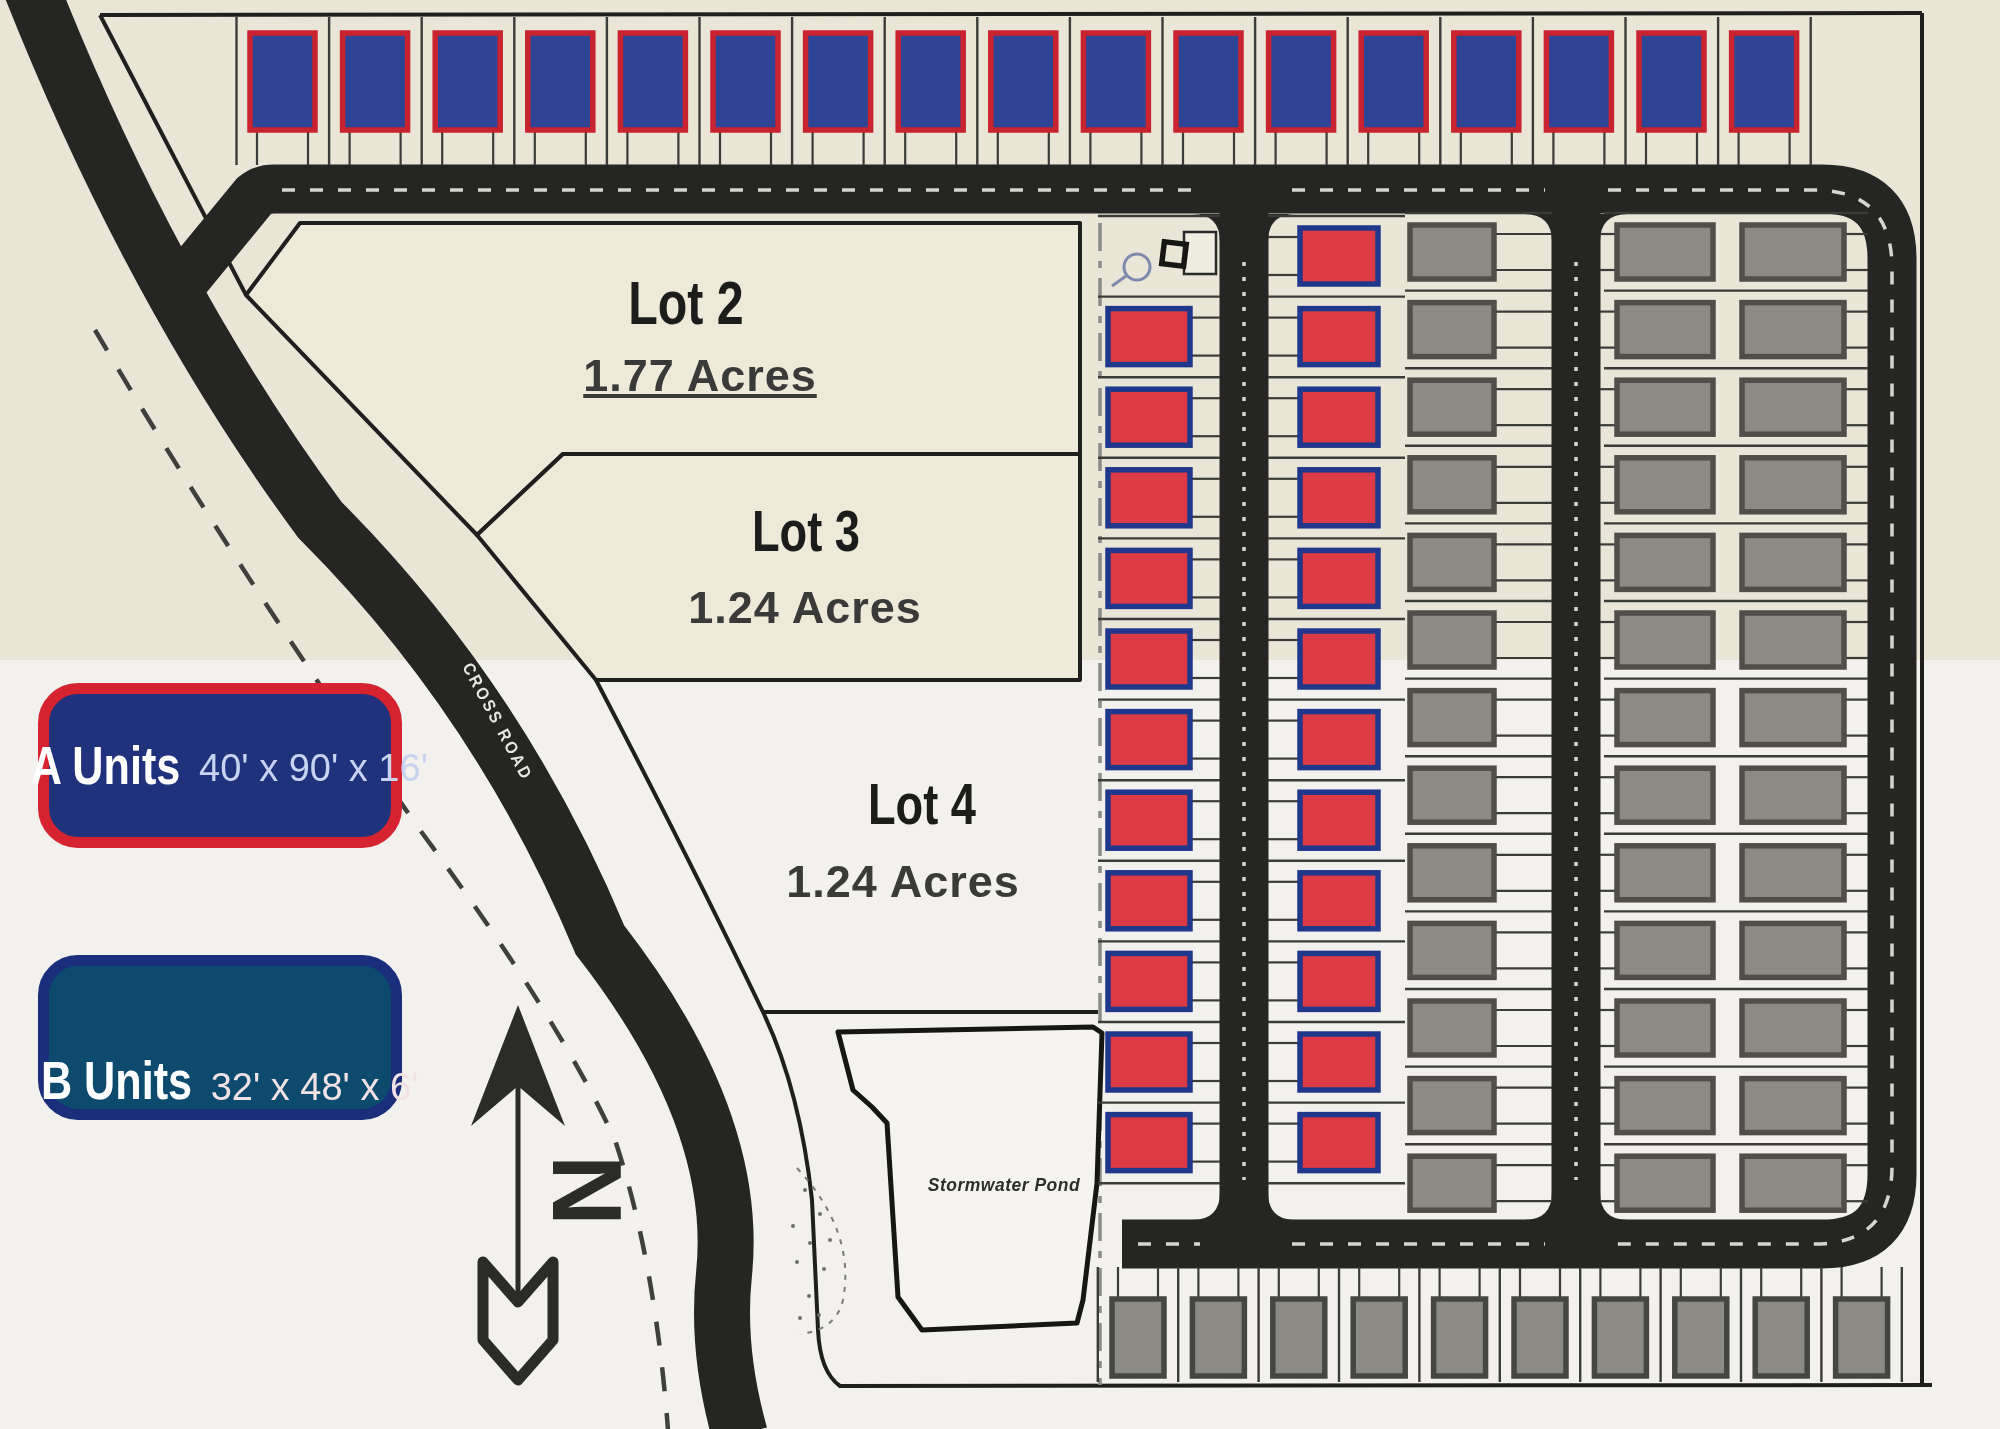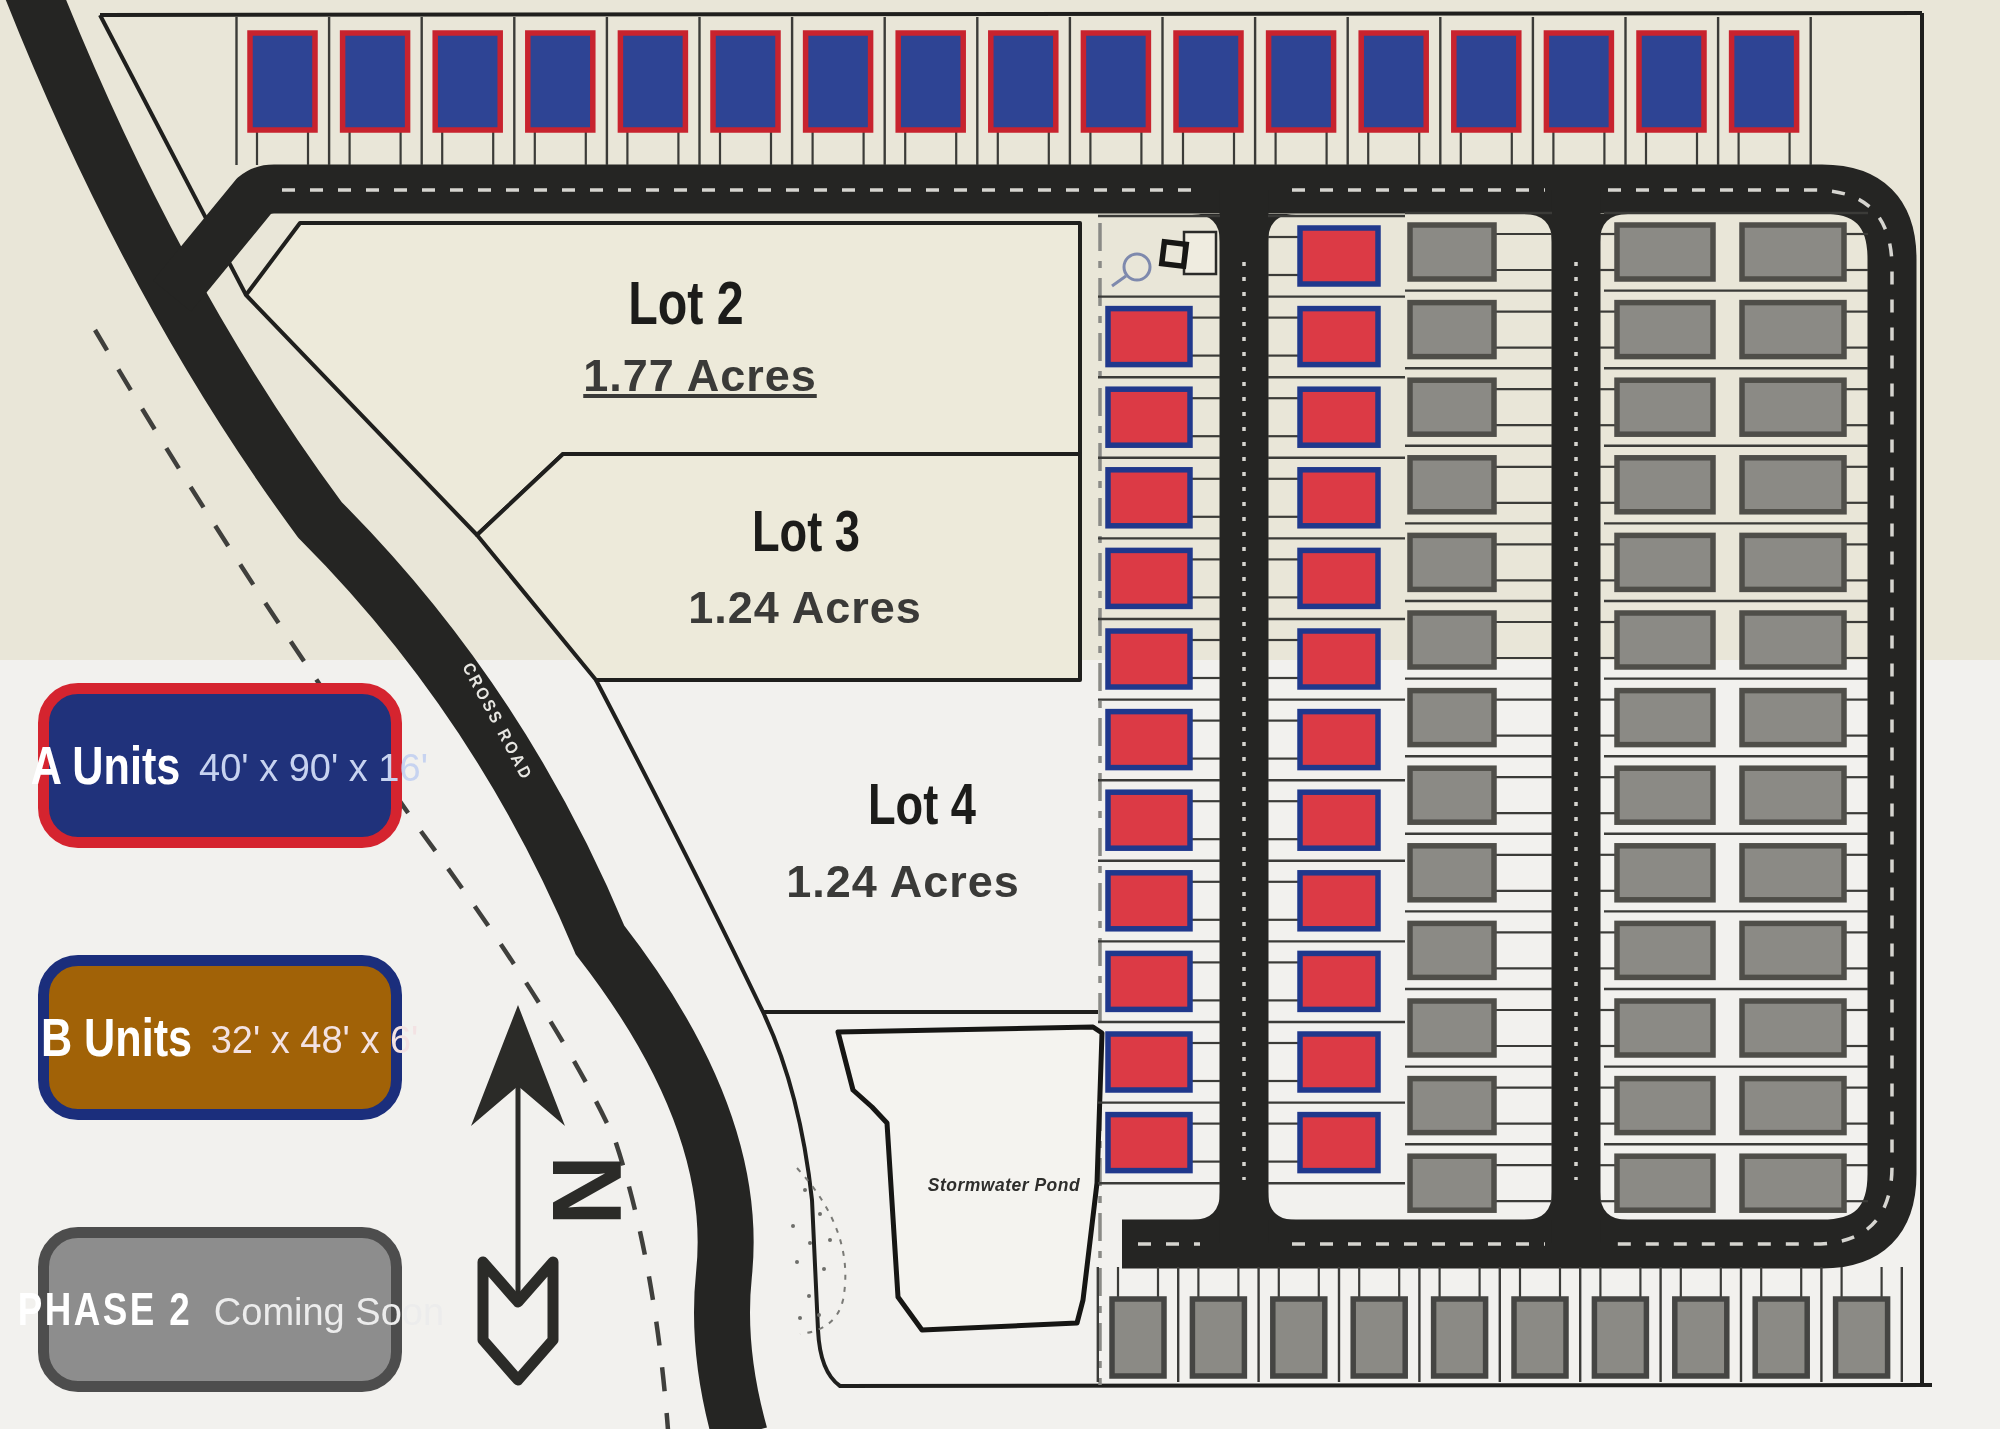--- a/index.html
+++ b/index.html
@@ -481,22 +481,18 @@
   <div class="lbl lot-name" style="left:922px;top:803px;font-size:58px;">Lot 4</div>
   <div class="lbl lot-acres" style="left:903px;top:882px;">1.24 Acres</div>
 
   <div class="lbl road-label" style="left:497px;top:722px;">CROSS ROAD</div>
   <div class="lbl pond-label" style="left:1004px;top:1185px;font-style:italic;">Stormwater Pond</div>
 
   <div class="legend-box" id="legend-a" style="left: 38px; top: 683px; background: rgb(32, 50, 123); border: 11px solid rgb(213, 36, 47);">
     <div class="legend-title">A Units</div>
     <div class="legend-sub" style="color: rgb(199, 211, 240);">40' x 90' x 16'</div>
   </div>
-  <div class="legend-box" id="legend-b" style="left: 38px; top: 955px; background: #a16207; border: 11px solid rgb(27, 46, 124);">
+  <div class="legend-box" id="legend-b" style="left: 38px; top: 955px; background: #0c4a6e; border: 11px solid rgb(27, 46, 124); align-items: flex-end;">
     <div class="legend-title">B Units</div>
     <div class="legend-sub" style="color: rgb(243, 226, 227);">32' x 48' x 6'</div>
   </div>
-  <div class="legend-box" id="legend-p" style="left: 38px; top: 1227px; background: rgb(141, 141, 141); border: 11px solid rgb(77, 77, 77);">
-    <div class="legend-title phase-title">PHASE 2</div>
-    <div class="legend-sub" style="color: rgb(236, 236, 236);">Coming Soon</div>
-  </div>
 
 </div>
 
 </body></html>

